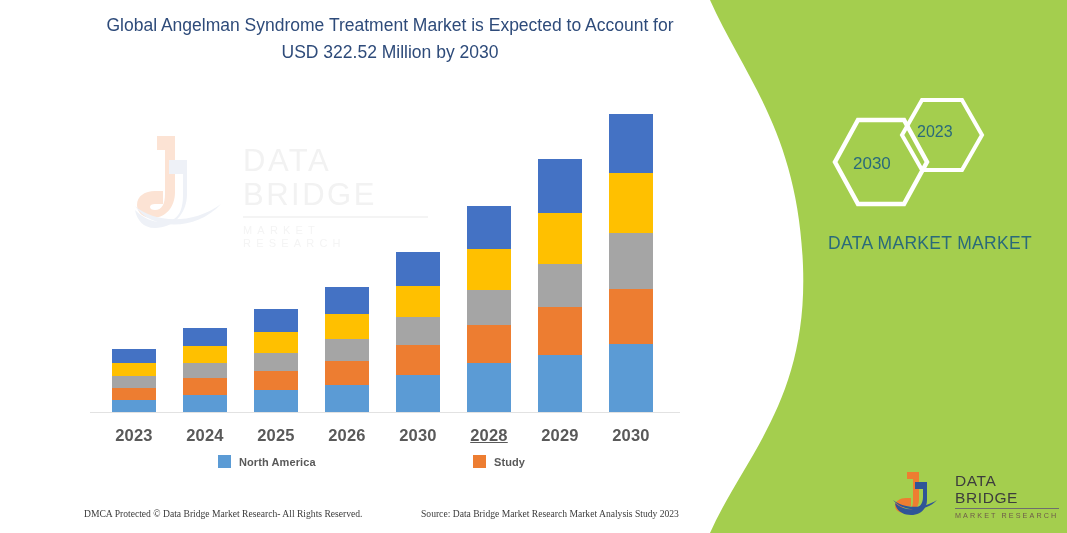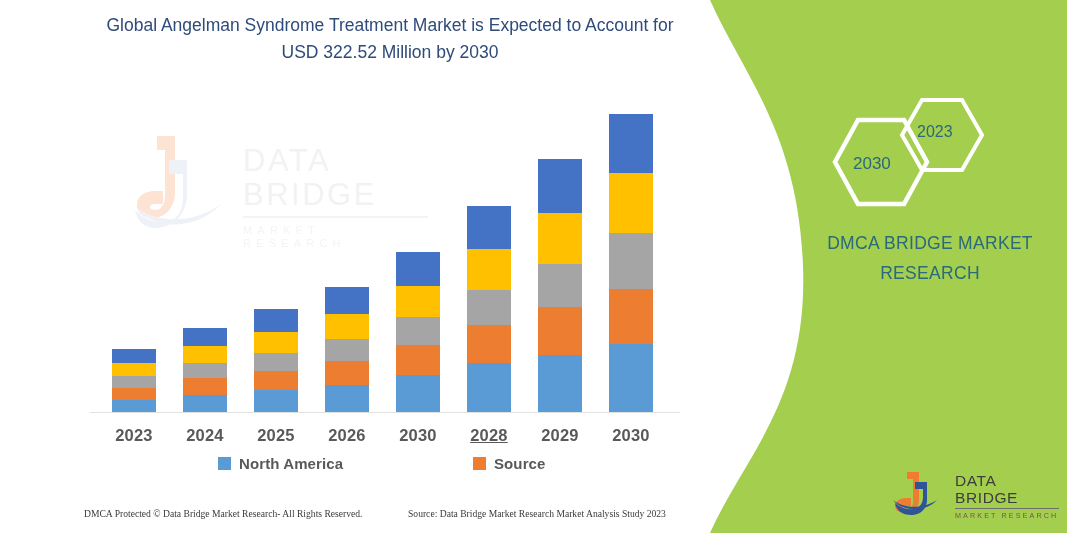--- a/index.html
+++ b/index.html
@@ -91,30 +91,30 @@
   .xlabels{position:absolute;left:90px;top:426px;width:590px;height:26px;z-index:3;}
   .xlabel{
     position:absolute;width:70px;text-align:center;
     color:#595959;font-size:16.5px;font-weight:bold;letter-spacing:.2px;
   }
 
   
   .legend{position:absolute;left:90px;top:455px;width:590px;height:26px;z-index:3;}
   .legend-item{position:absolute;display:flex;align-items:center;gap:8px;}
   .legend-swatch{width:13px;height:13px;display:inline-block;}
-  .legend-label{color:#595959;font-size:15px;font-weight:bold;letter-spacing:.1px;}
+  .legend-label{color:#595959;font-size:11px;font-weight:bold;letter-spacing:.1px;}
 
   
   .footer{position:absolute;left:0;top:508px;width:690px;height:22px;z-index:3;}
   .footer-left{
     position:absolute;left:84px;top:0;color:#3b3b3b;
     font-family:"Liberation Serif", serif;font-size:9.6px;white-space:nowrap;
   }
   .footer-right{
-    position:absolute;left:408px;top:0;color:#3b3b3b;
+    position:absolute;left:421px;top:0;color:#3b3b3b;
     font-family:"Liberation Serif", serif;font-size:9.6px;white-space:nowrap;
   }
 </style>
 </head>
 <body>
 
 <div id="canvas">
 
   <div class="green-panel">
     <svg width="377" height="533" viewBox="0 0 377 533">
@@ -126,22 +126,21 @@
   <div class="hexwrap">
     <svg width="200" height="115" viewBox="0 0 200 115">
       <polygon points="102,5 142,5 162,40 142,75 102,75 82,40" fill="none" stroke="#ffffff" stroke-width="4"></polygon>
       <polygon points="38,25 84,25 107,67 84,109 38,109 15,67" fill="none" stroke="#ffffff" stroke-width="4.5"></polygon>
     </svg>
     <span class="hexlabel hex-2030-label">2030</span>
     <span class="hexlabel hex-2023-label">2023</span>
   </div>
 
   <div class="brand-lines">
-    <div>DMCA BRIDGE MARKET</div>
-    <div>RESEARCH</div>
+    <div>DATA MARKET MARKET</div>
   </div>
 
   <div class="logo-block">
     <svg width="58" height="46" viewBox="0 0 58 46">
       <path d="M14,2 L26,2 L26,30 C26,38 20,43 12,43 C6,43 2,40 2,36 C2,31 7,28 13,28 L18,28 L18,36 L13,36 C11,36 10,37 10,38 C10,39 11,40 13,40 C18,40 20,37 20,31 L20,9 L14,9 Z" fill="#EE7D31"></path>
       <path d="M22,12 L34,12 L34,30 C34,39 27,45 18,45 C9,45 3,40 2,33 C8,38 14,40 20,39 C27,38 30,33 30,27 L30,19 L22,19 Z" fill="#2F5597"></path>
       <path d="M0,30 C10,38 28,40 44,30 C32,43 10,42 0,30 Z" fill="#2F5597"></path>
     </svg>
     <div class="logo-text">
       <div class="logo-main">DATA BRIDGE</div>
@@ -236,21 +235,21 @@
       <span class="xlabel" style="left: 506px;">2030</span>
     </div>
 
   <div class="legend" id="legend">
       <div class="legend-item" style="left: 128px;">
         <span class="legend-swatch" style="background: rgb(91, 155, 213);"></span>
         <span class="legend-label">North America</span>
       </div>
       <div class="legend-item" style="left: 383px;">
         <span class="legend-swatch" style="background: rgb(237, 125, 49);"></span>
-        <span class="legend-label">Source</span>
+        <span class="legend-label">Study</span>
       </div>
     </div>
 
   <div class="footer">
     <span class="footer-left">DMCA Protected © Data Bridge Market Research- All Rights Reserved.</span>
     <span class="footer-right">Source: Data Bridge Market Research  Market Analysis Study 2023</span>
   </div>
 
 </div>
 

